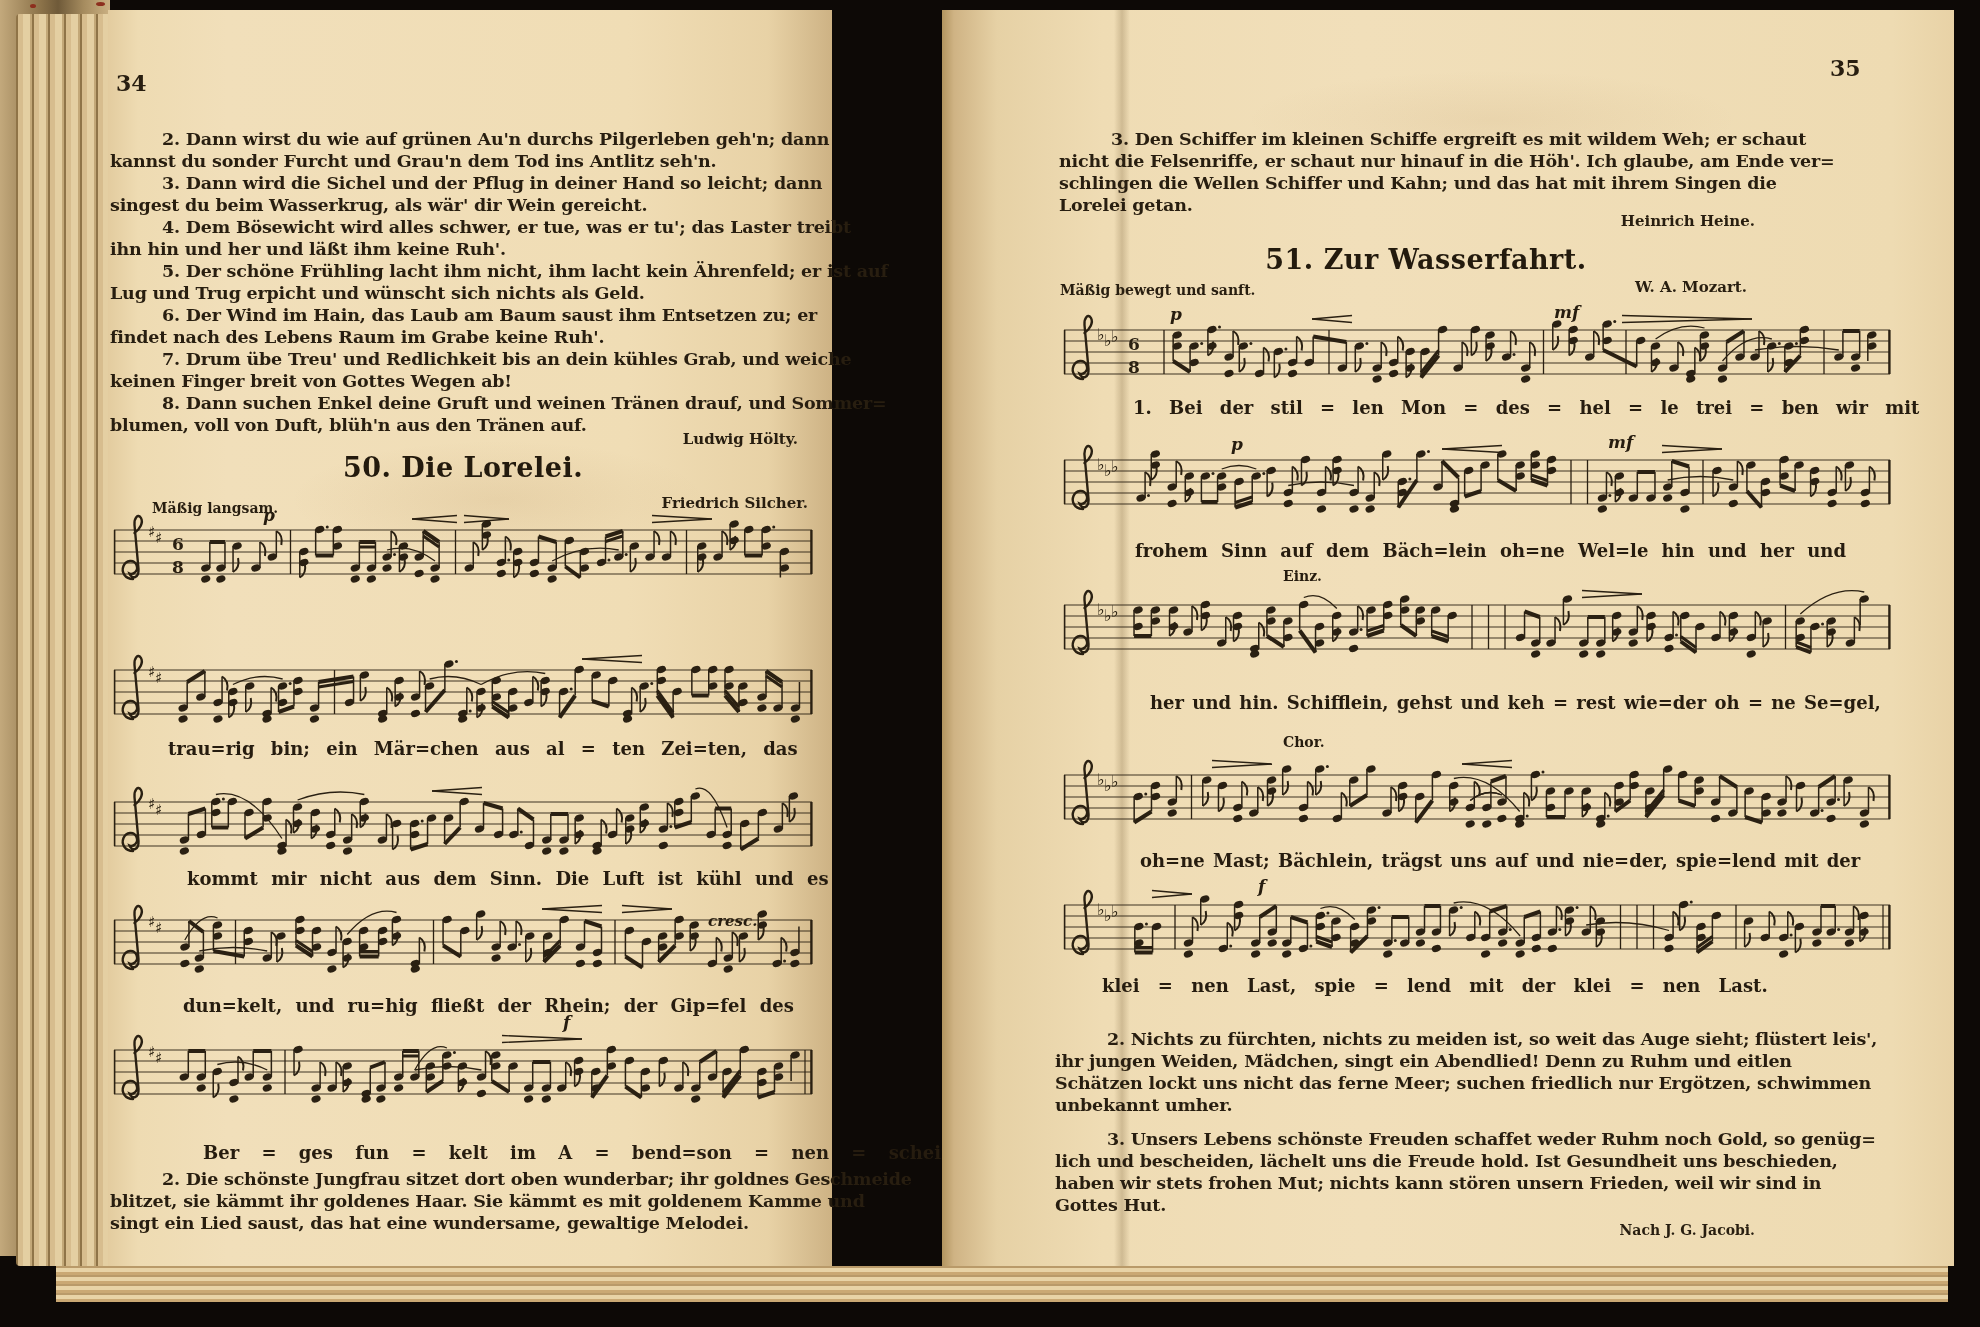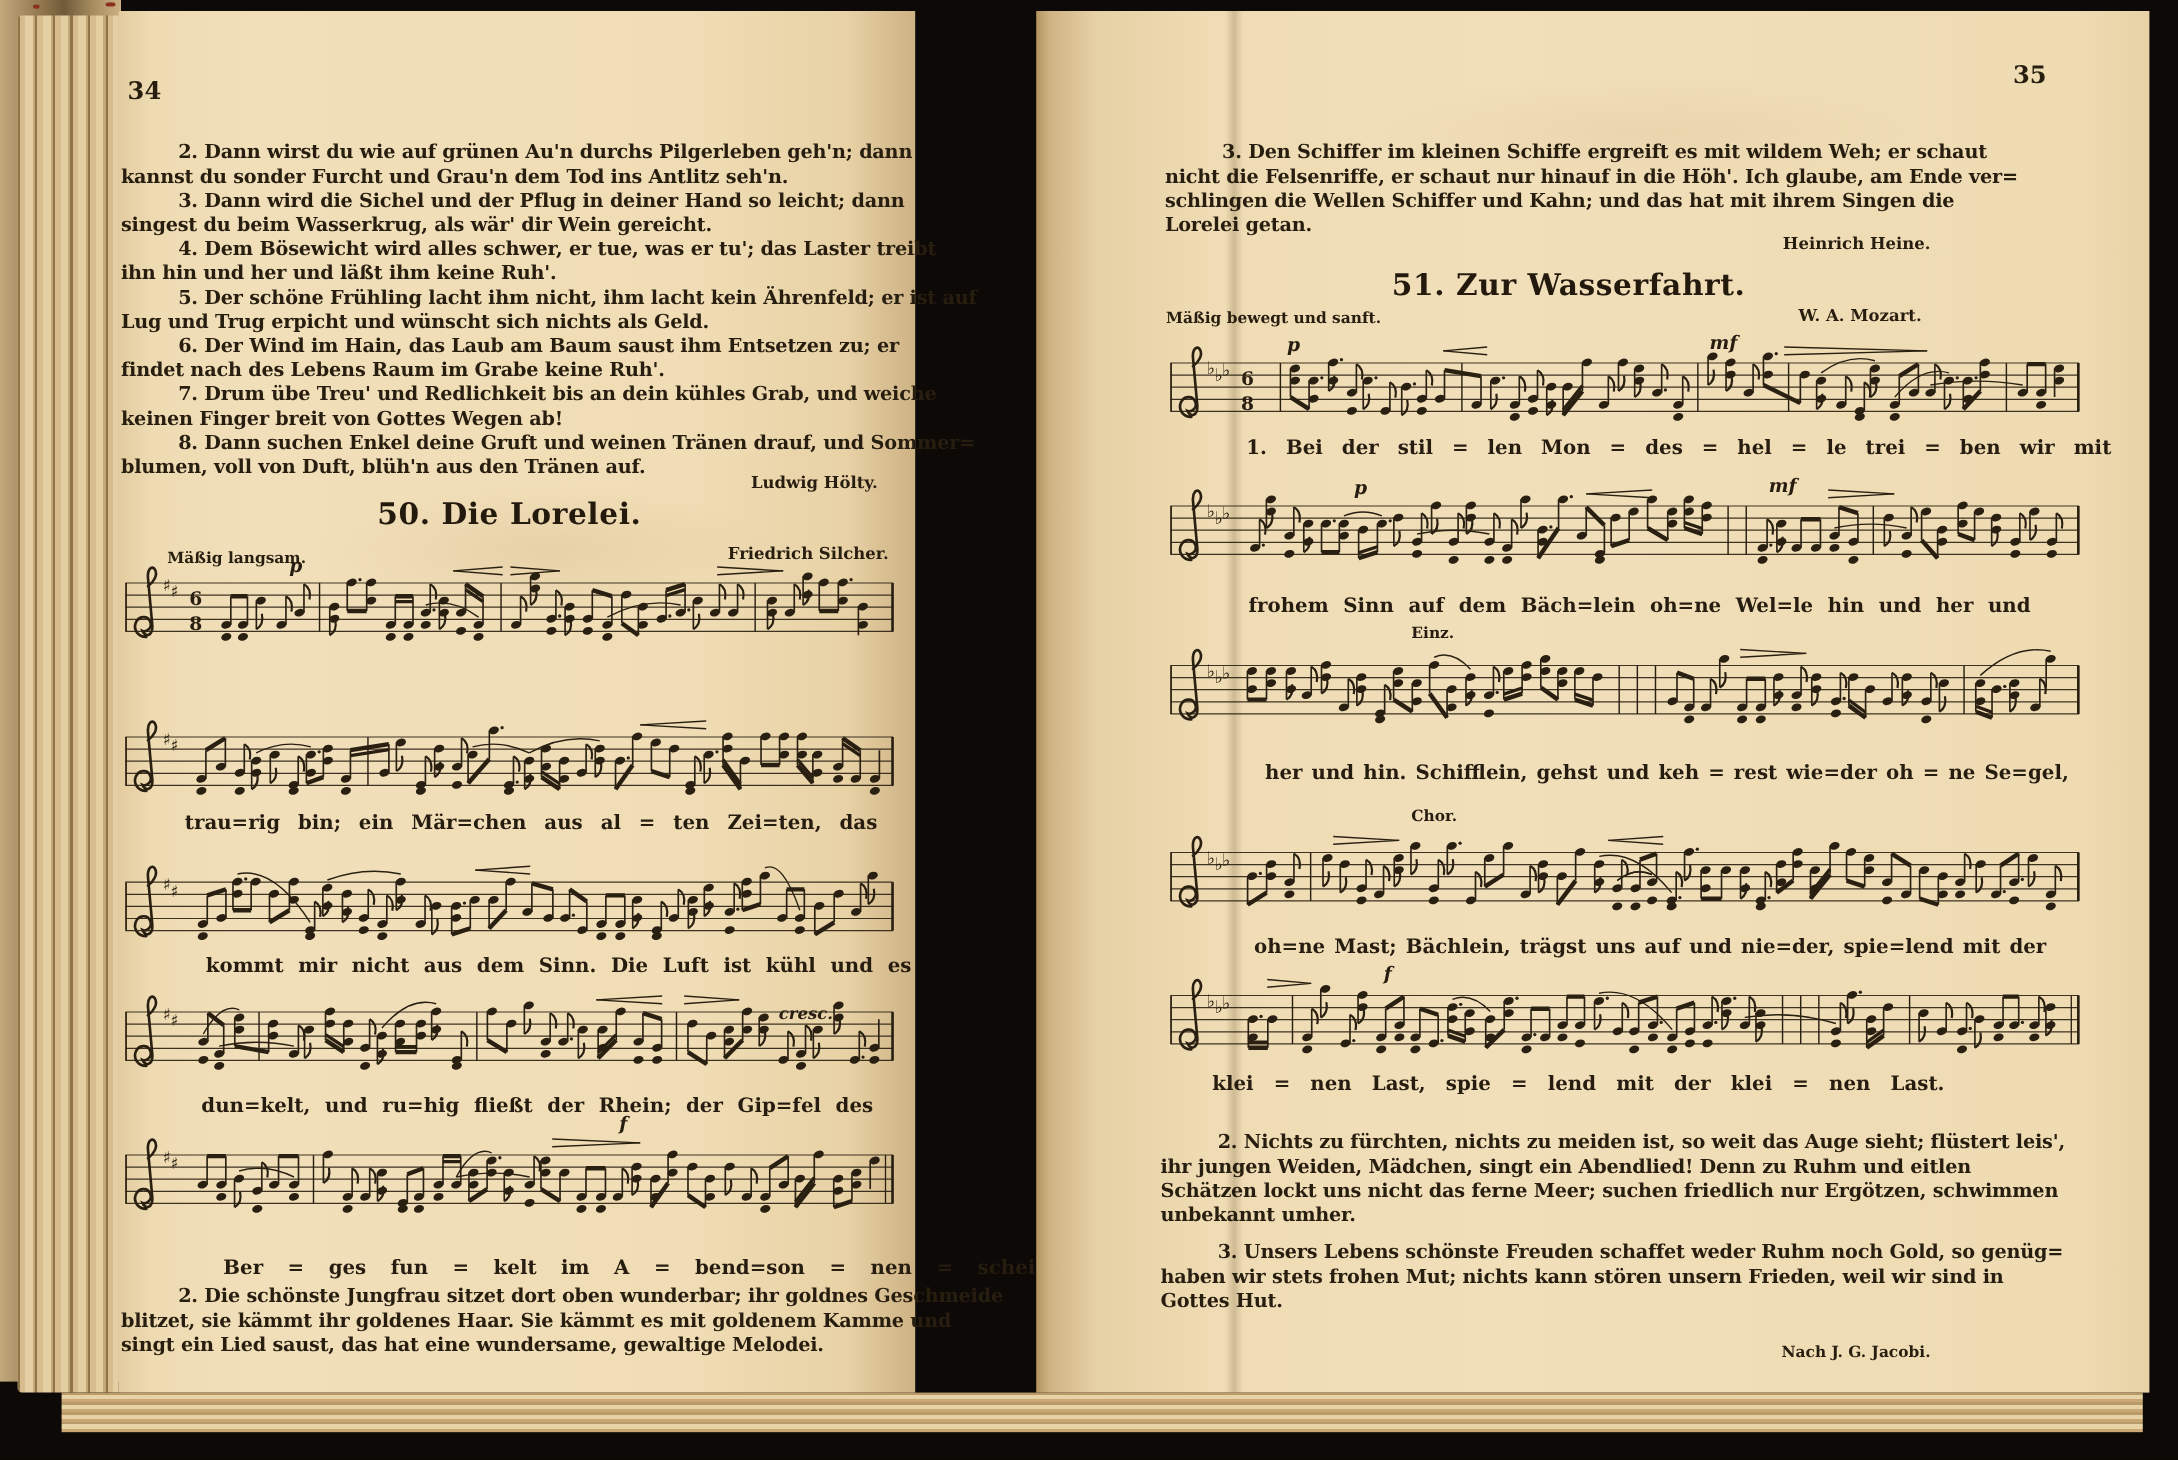--- a/index.html
+++ b/index.html
@@ -1705,20 +1705,21 @@
 
     <div class="abs" style="left:113px;top:1018px;width:742px;">
       <div class="bodyline ind">2. Nichts zu fürchten, nichts zu meiden ist, so weit das Auge sieht; flüstert leis',</div>
       <div class="bodyline">ihr jungen Weiden, Mädchen, singt ein Abendlied! Denn zu Ruhm und eitlen</div>
       <div class="bodyline">Schätzen lockt uns nicht das ferne Meer; suchen friedlich nur Ergötzen, schwimmen</div>
       <div class="bodyline">unbekannt umher.</div>
     </div>
 
     <div class="abs" style="left:113px;top:1118px;width:742px;">
       <div class="bodyline ind">3. Unsers Lebens schönste Freuden schaffet weder Ruhm noch Gold, so genüg=</div>
+      <div class="bodyline">lich und bescheiden, lächelt uns die Freude hold. Ist Gesundheit uns beschieden,</div>
       <div class="bodyline">haben wir stets frohen Mut; nichts kann stören unsern Frieden, weil wir sind in</div>
       <div class="bodyline">Gottes Hut.</div>
     </div>
 
     <div class="attr abs" style="left:113px;top:1212px;width:700px;font-size:14px;">Nach J. G. Jacobi.</div>
   </div>
 
   <div class="bottom-stack"></div>
 </div>
 

